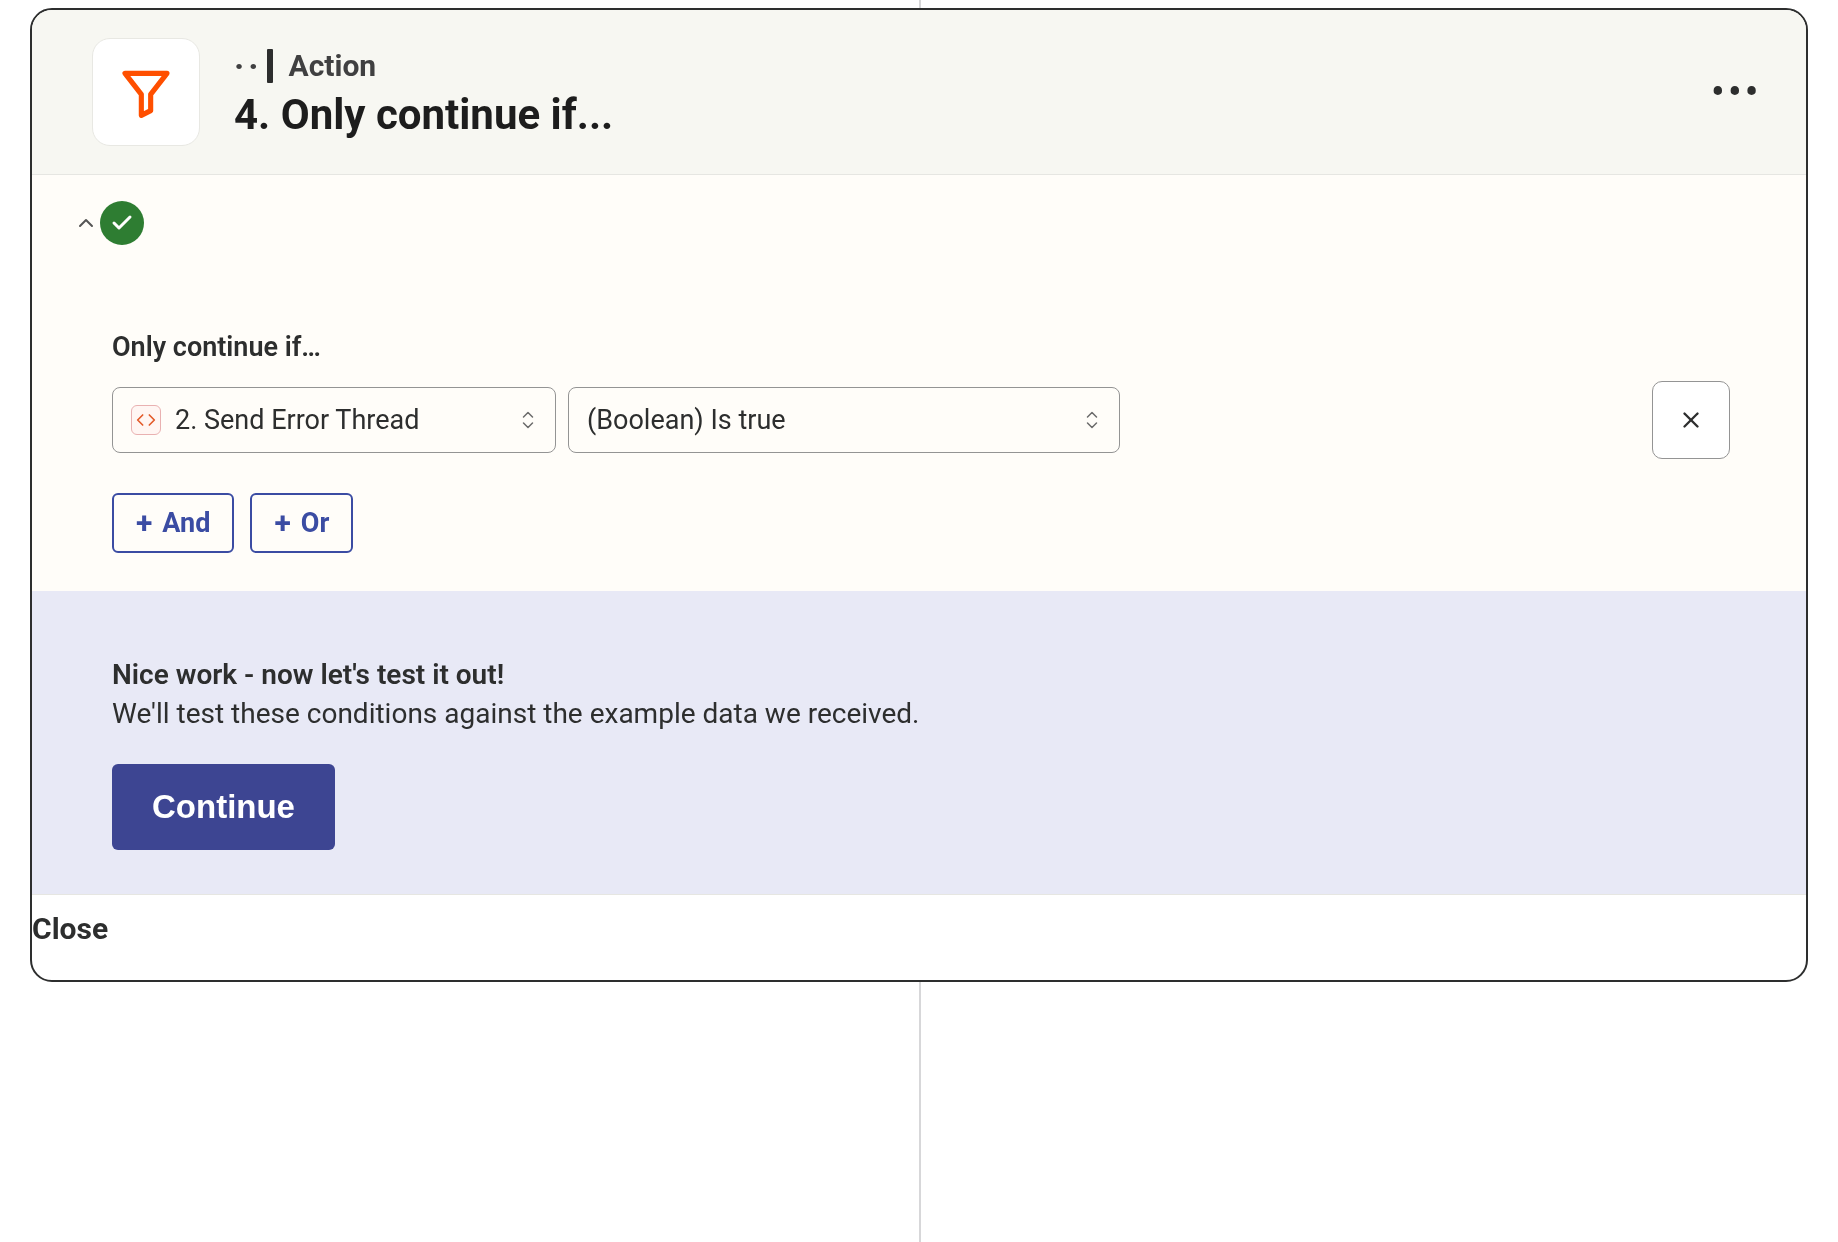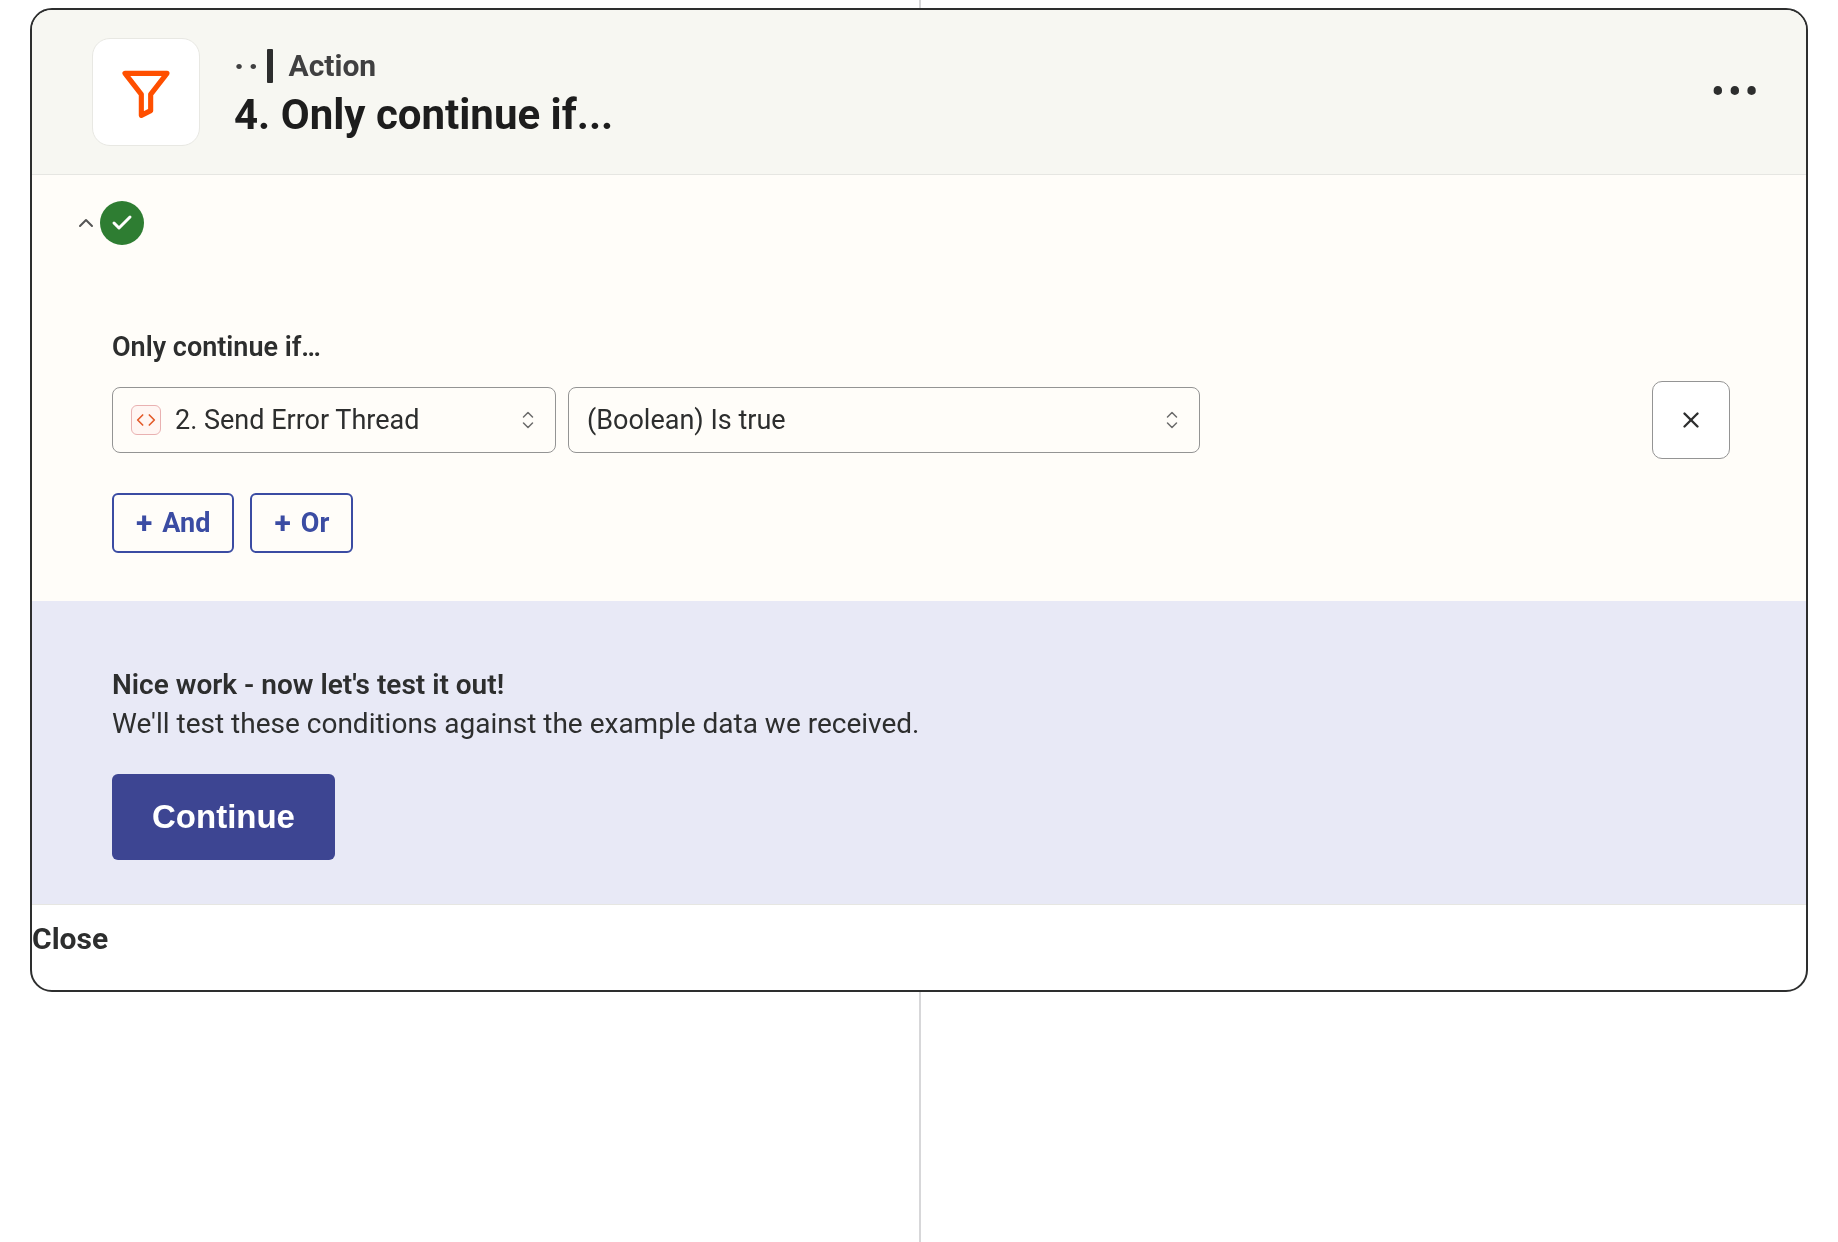--- a/index.html
+++ b/index.html
@@ -128,21 +128,21 @@
       border-radius: 50%;
       background: #2e7d32;
       display: flex;
       align-items: center;
       justify-content: center;
       color: #fff;
     }
     .status-check svg { width: 24px; height: 24px; }
     
     .filter-body {
-      padding: 60px 76px 48px 80px;
+      padding: 60px 76px 38px 80px;
       background: #fffdf9;
     }
     .field-label {
       font-size: 27px;
       font-weight: 600;
       color: #2d2e2e;
       margin-bottom: 18px;
     }
     .cond-row {
       display: flex;
@@ -154,21 +154,21 @@
       align-items: center;
       gap: 14px;
       border: 1px solid #949494;
       border-radius: 8px;
       padding: 16px 18px;
       background: #fffdf9;
       font-size: 27px;
       cursor: pointer;
     }
     .select-box.lhs { width: 444px; }
-    .select-box.rhs { width: 632px; }
+    .select-box.rhs { width: 552px; }
     .code-pill {
       width: 30px;
       height: 30px;
       border: 1px solid #e9b1b1;
       border-radius: 6px;
       display: flex;
       align-items: center;
       justify-content: center;
       color: #e35b2a;
       background: #fff6f3;

